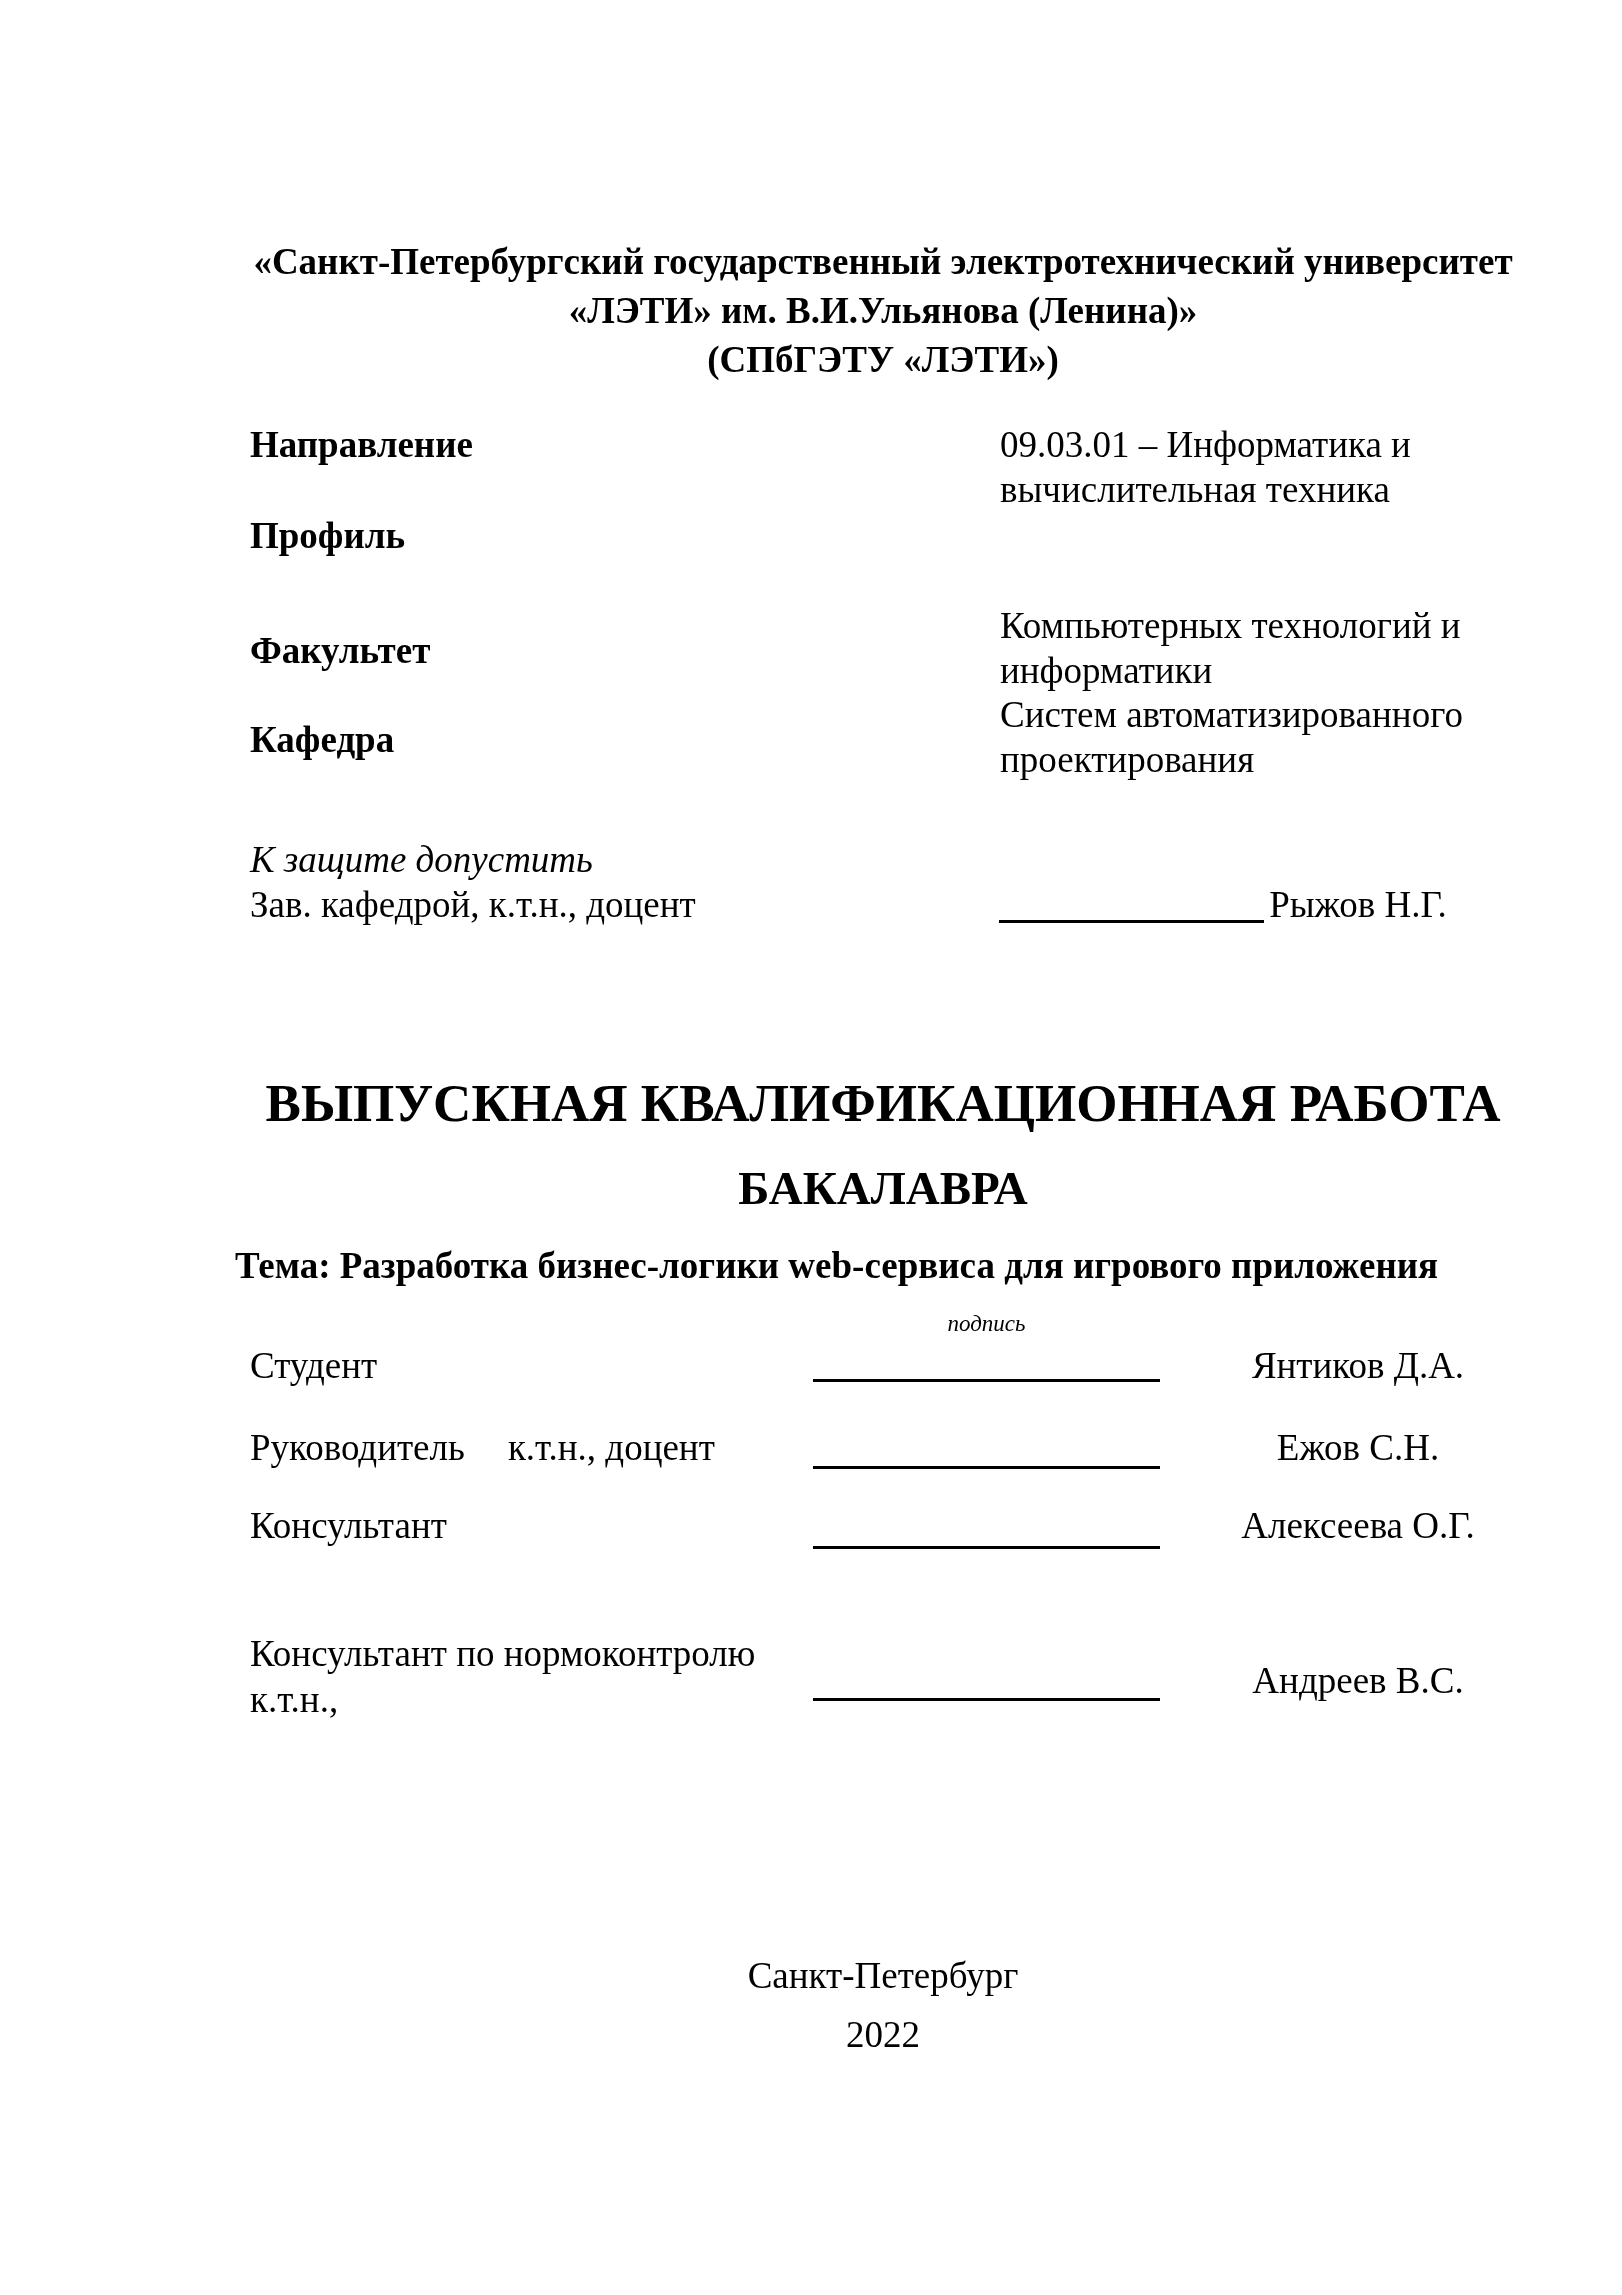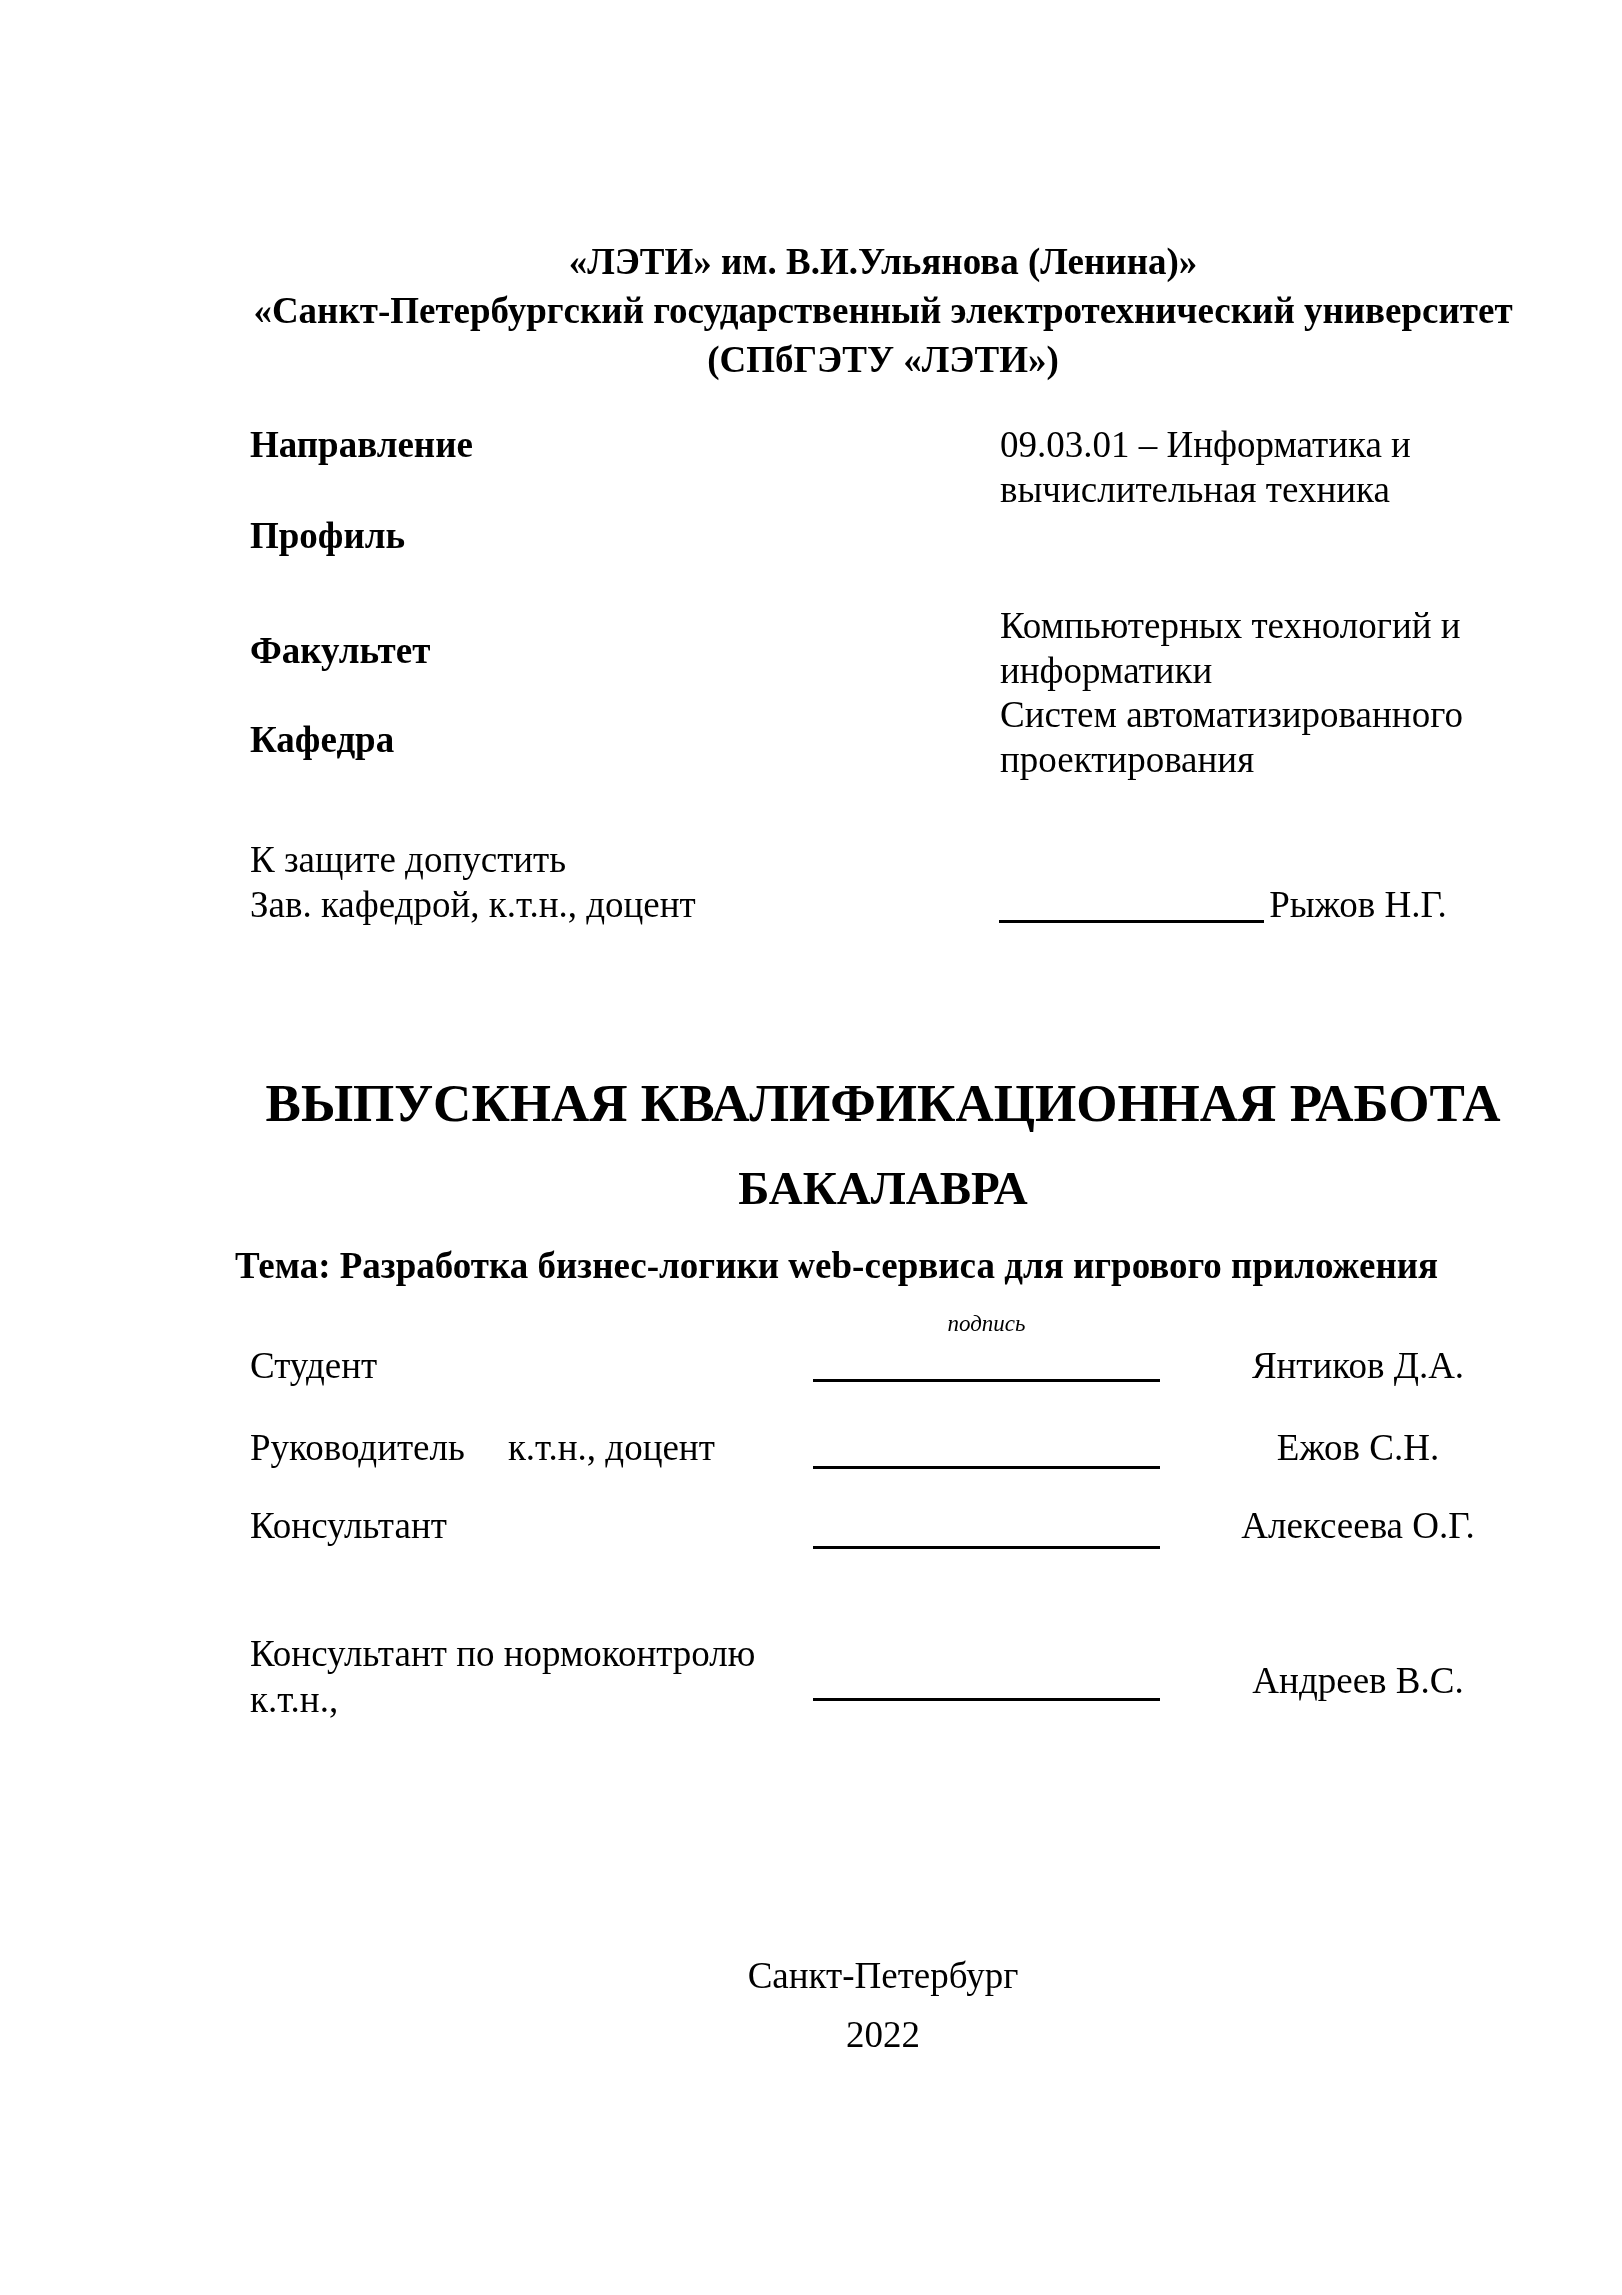--- a/index.html
+++ b/index.html
@@ -41,21 +41,21 @@
     font-size: 37px;
     line-height: 45px;
   }
   .txt {
     position: absolute;
     left: 250px;
     font-size: 37px;
     line-height: 46px;
     white-space: nowrap;
   }
-  .italic { }
+  .italic { font-style: italic; }
   .rule {
     position: absolute;
     height: 3.1px;
     background: #000000;
   }
   .sig-line {
     position: absolute;
     left: 813px;
     width: 347px;
     height: 3.1px;
@@ -132,22 +132,22 @@
     font-size: 37px;
     line-height: 46px;
   }
 </style>
 </head>
 <body>
 
 <div class="page">
 
   <div class="uni-header">
+    <div>«Санкт-Петербургский государственный электротехнический университет</div>
     <div>«ЛЭТИ» им. В.И.Ульянова (Ленина)»</div>
-    <div>«Санкт-Петербургский государственный электротехнический университет</div>
     <div>(СПбГЭТУ «ЛЭТИ»)</div>
   </div>
 
   <div class="lbl" style="top:422px">Направление</div>
   <div class="lbl" style="top:513px">Профиль</div>
   <div class="lbl" style="top:628px">Факультет</div>
   <div class="lbl" style="top:717px">Кафедра</div>
 
   <div class="val" style="top:422px">09.03.01 – Информатика и вычислительная техника</div>
   <div class="val" style="top:603px">Компьютерных технологий и информатики</div>

